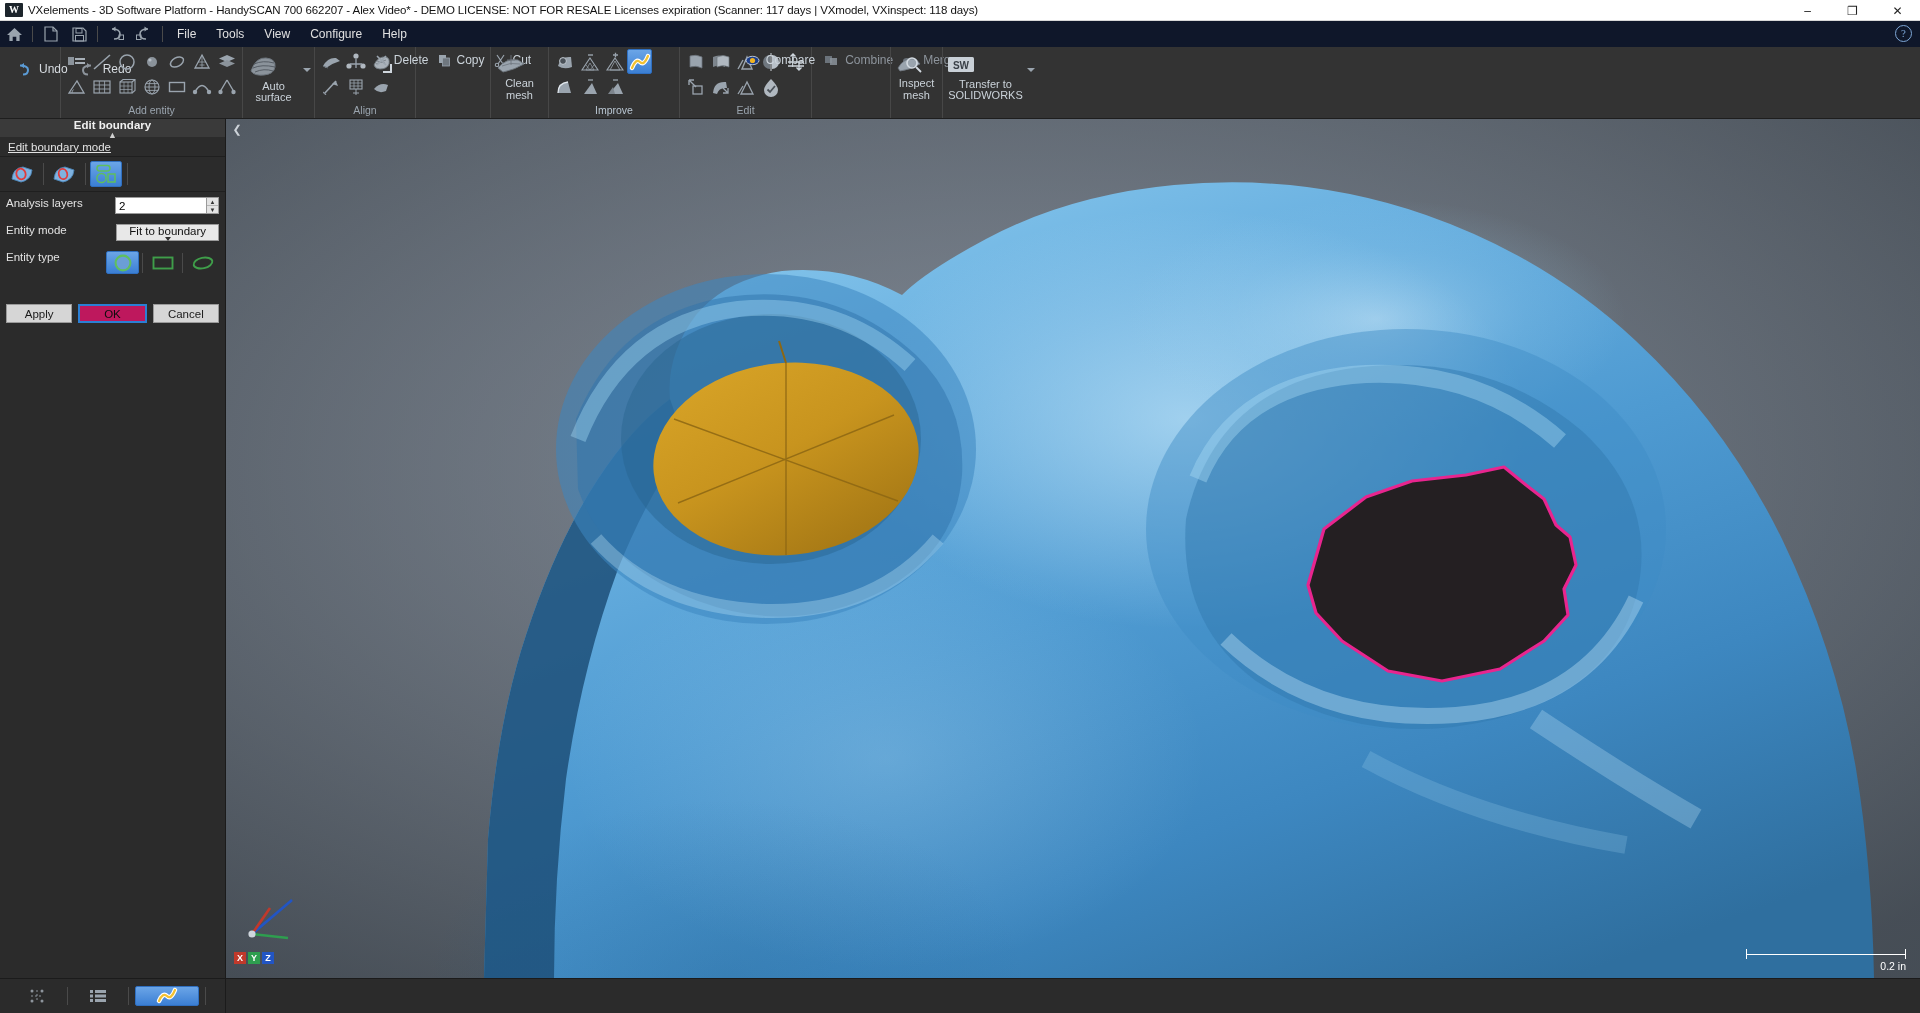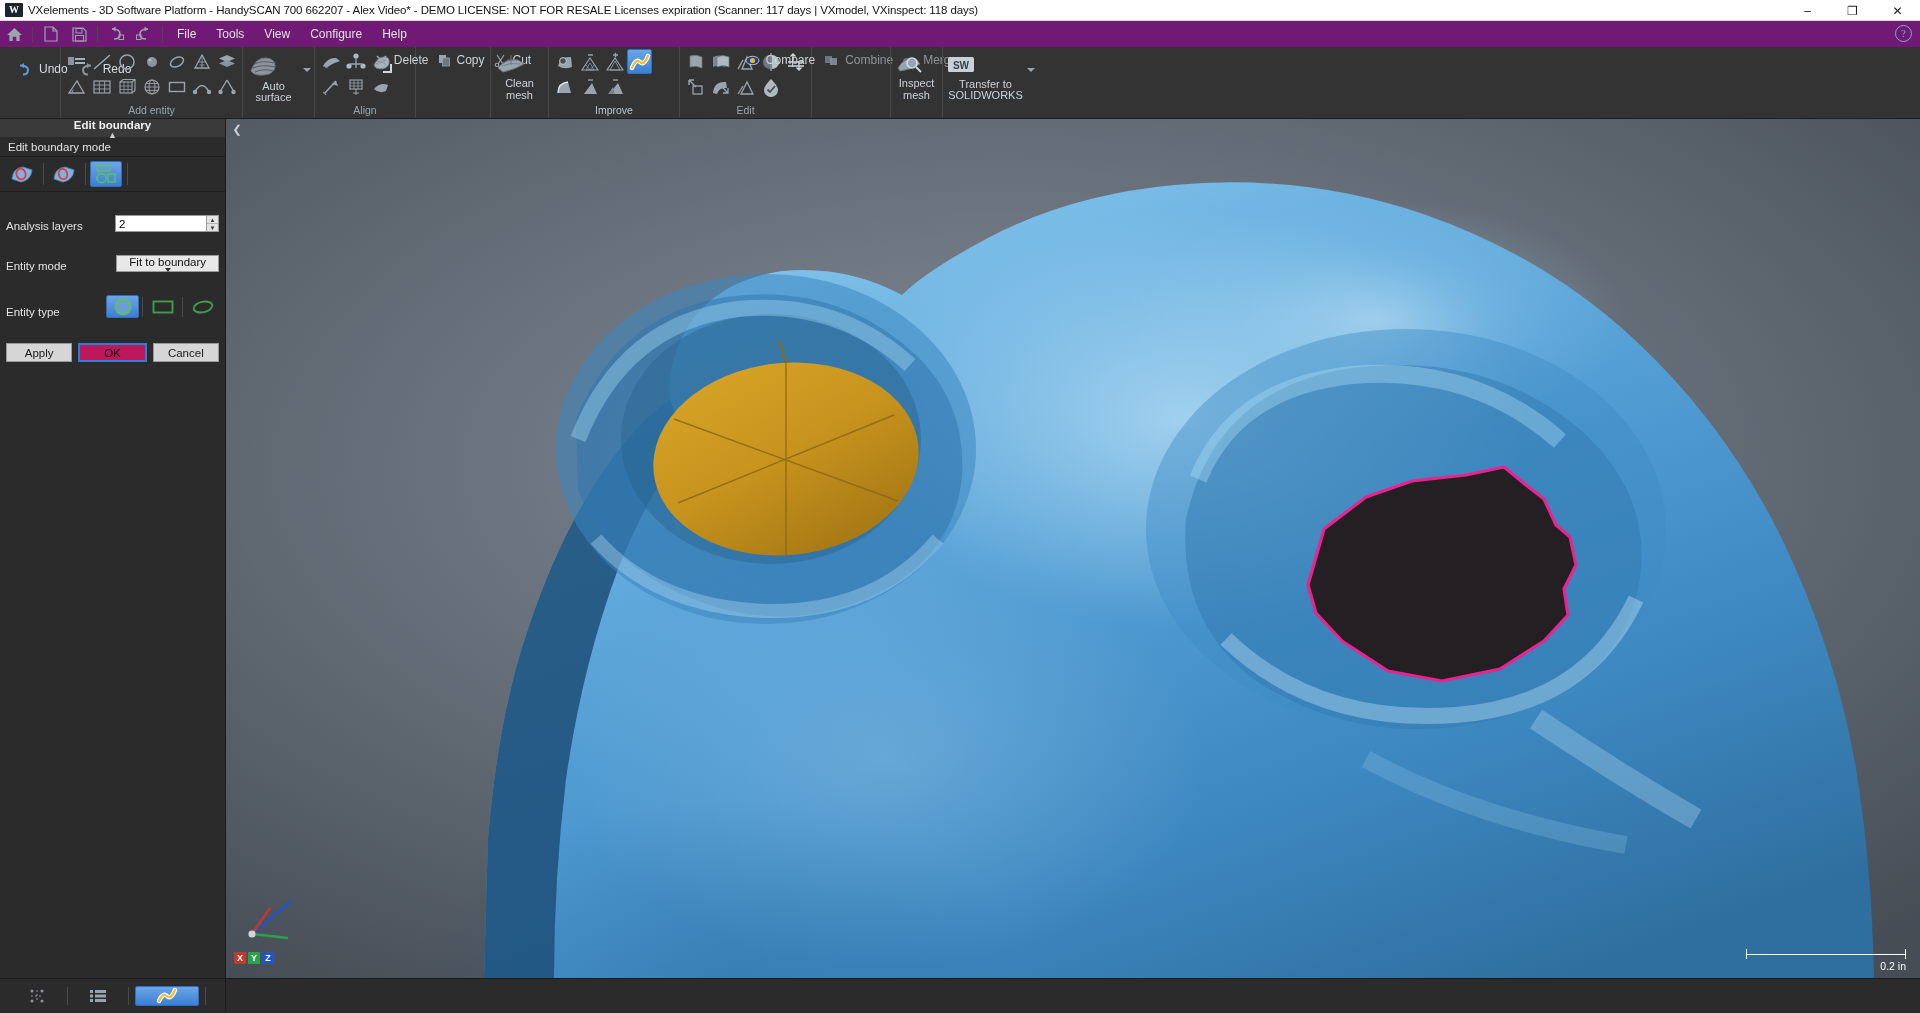--- a/index.html
+++ b/index.html
@@ -55,21 +55,21 @@
     width: 45px; height: 21px;
     display: flex; align-items: center; justify-content: center;
     color: #222;
     font-size: 12px;
     line-height: 1;
   }
 
   
   .menubar {
     height: 26px;
-    background: #701a75;
+    background: #0f172a;
     display: flex;
     align-items: center;
     position: relative;
   }
   .qa-icon {
     width: 26px; height: 24px;
     display: flex; align-items: center; justify-content: center;
     margin: 0 1px;
   }
   .qa-icon svg { display:block; }
@@ -176,40 +176,41 @@
     justify-content: flex-start;
     flex-direction: column;
   }
   .lp-header-title { font-size:11.5px; color:#f0f0f0; font-weight:bold; }
   .lp-subheader {
     height:20px;
     display:flex; align-items:center;
     padding: 0 8px;
     font-size:11.5px; color:#e2e2e2;
     border-bottom:1px solid #1f1f1f;
+    text-decoration:underline;
   }
   .lp-modes {
     display:flex; align-items:center;
     padding: 4px 6px;
     border-bottom:1px solid #1f1f1f;
     gap: 0;
   }
   .modebtn {
     width:32px;height:26px;
     display:flex;align-items:center;justify-content:center;
     margin-right: 1px;
   }
   .modebtn.sel {
     background: linear-gradient(180deg,#6ba5e7,#3b7fd4);
     border:1px solid #2f6fc0;
     border-radius:2px;
   }
   .modesep { width:1px;height:22px;background:#4a4a4a;margin:0 4px; }
 
-  .lp-row { display:flex; align-items:flex-end; height:22px; padding: 0 6px; margin-top:18px; }
+  .lp-row { display:flex; align-items:flex-start; height:22px; padding: 0 6px; margin-top:5px; }
   .lp-rowlabel { font-size:11.5px; color:#e2e2e2; width:112px; }
   .spin { display:flex; width:104px; height:17px; }
   .spin input {
     flex:1; min-width:0;
     background:#fff; border:1px solid #9a9a9a; border-right:none;
     font-size:11.5px; color:#000; padding-left:3px;
     font-family:"Liberation Sans", sans-serif;
     outline:none;
   }
   .spinbtns { display:flex;flex-direction:column;width:13px;border:1px solid #9a9a9a;background:#e3e3e3; }

